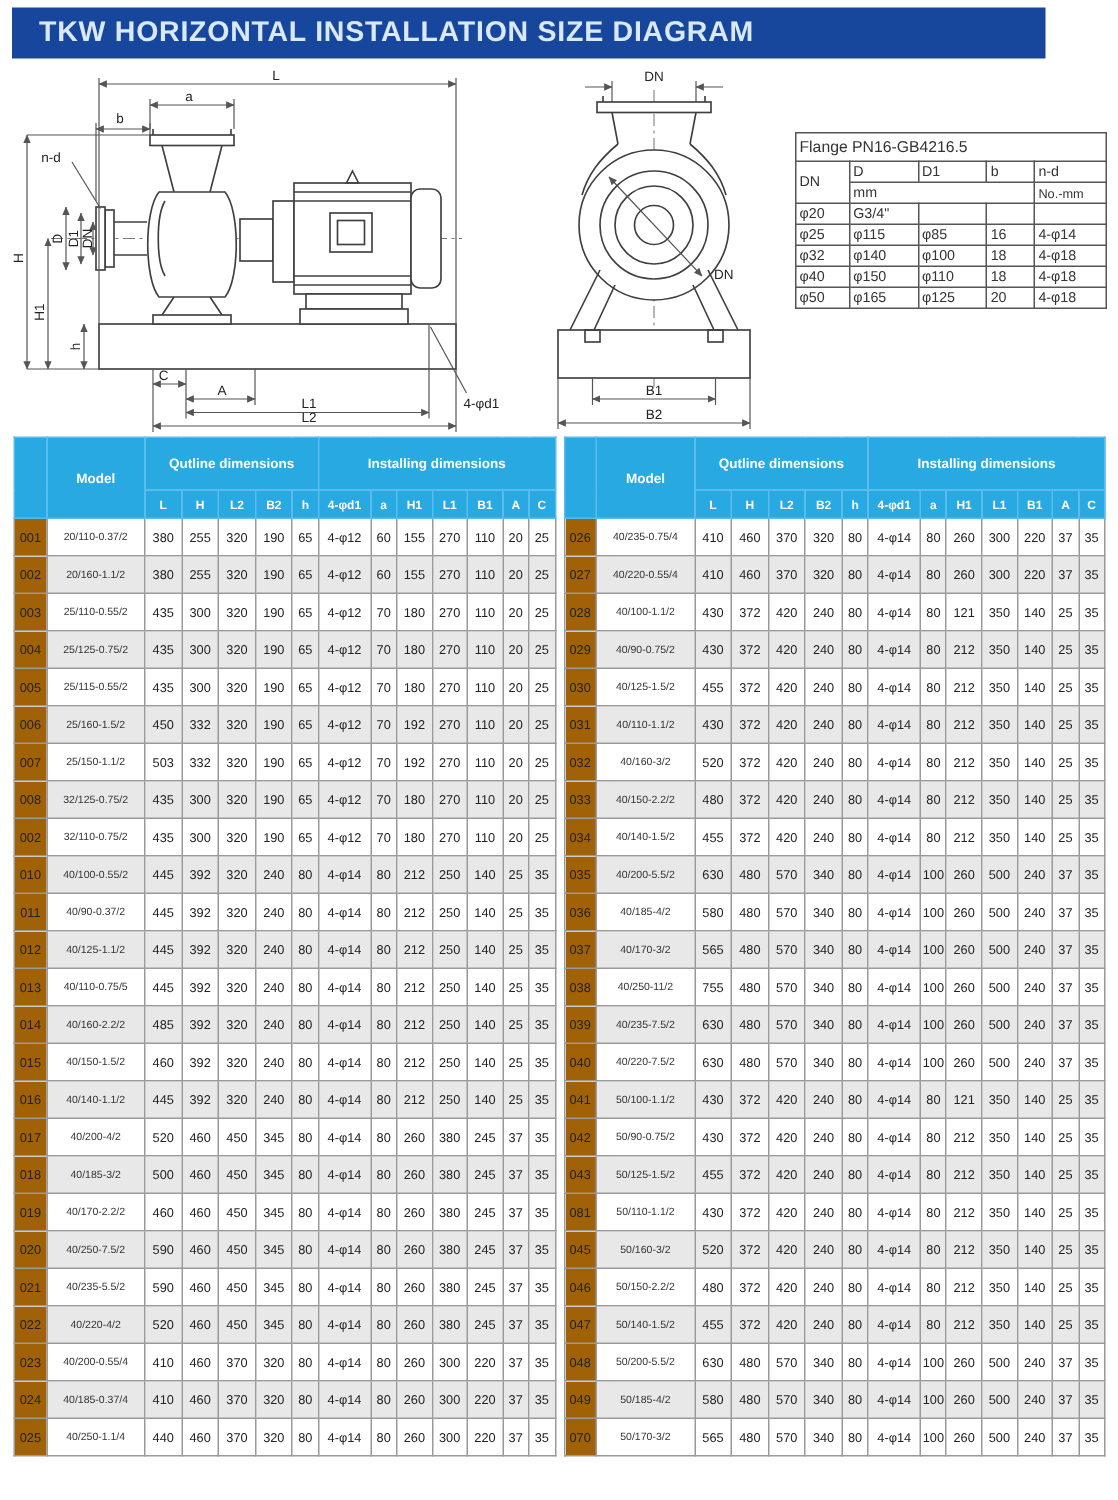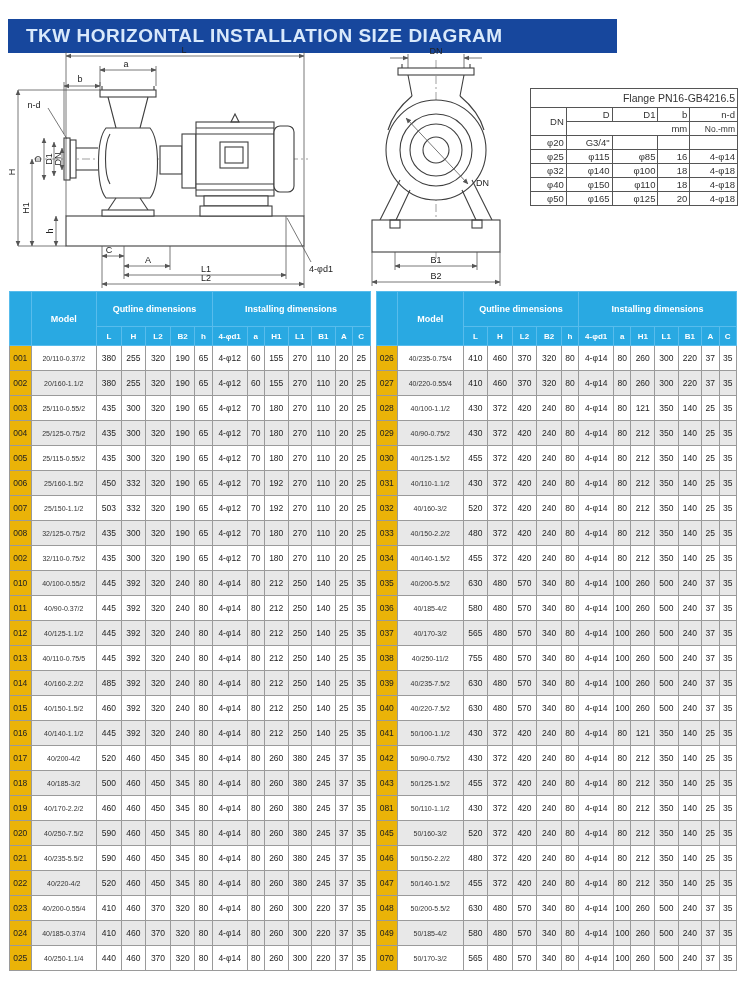--- a/index.html
+++ b/index.html
@@ -2,56 +2,56 @@
 <html><head>
 <meta charset="utf-8">
 <style>
   html,body{margin:0;padding:0;}
   body{
     width:745px;height:1000px;position:relative;background:#ffffff;
     font-family:"Liberation Sans",sans-serif;overflow:hidden;
   }
   
   .banner{
-    position:absolute;left:8px;top:19px;width:609px;height:34px;
+    position:absolute;left:8px;top:5px;width:689px;height:34px;
     background:#17479d;color:#d9e9fb;font-size:19px;font-weight:bold;
     line-height:34px;padding-left:18px;box-sizing:border-box;letter-spacing:.5px;
   }
   
   svg{position:absolute;}
   #side-view{left:6px;top:42px;}
   #front-view{left:348px;top:42px;}
   .draw{stroke:#3f3f3f;stroke-width:1.1;fill:none;}
   .fillw{fill:#ffffff;}
   .dim{stroke:#555;stroke-width:.8;fill:none;}
   .cl{stroke:#777;stroke-width:.7;stroke-dasharray:8 3 2 3;fill:none;}
   .lbl{font:9px "Liberation Sans",sans-serif;fill:#222;}
   
   .flange{
     position:absolute;left:530px;top:88px;width:208px;border-collapse:collapse;
     font-size:9.5px;color:#333;background:#fff;
   }
-  .flange th,.flange td{border:1px solid #555;text-align:right;padding:1px 2px;font-weight:normal;}
+  .flange th,.flange td{border:1px solid #555;text-align:left;padding:1px 2px;font-weight:normal;}
   .flange .title{font-size:10.5px;height:16px;}
   .flange .unit{font-size:8.5px;}
   
   .tables{position:absolute;left:9px;top:291px;width:728px;display:flex;gap:5px;}
   table.dims{border-collapse:collapse;table-layout:fixed;flex:1;background:#fff;border:1px solid #777;}
   .dims th{
     background:#29a9e2;color:#fff;font-weight:bold;border:1px solid #58bcec;
     padding:0;text-align:center;
   }
   .dims th.group{height:34px;font-size:9px;}
   .dims tr.sub th{height:18px;font-size:8px;}
   .dims td{
     border:1px solid #9a9a9a;text-align:center;height:24px;padding:0;
     font-size:8.5px;color:#222;overflow:hidden;white-space:nowrap;
   }
   .dims tbody tr:nth-child(even){background:#e8e8e8;}
-  .dims tbody td:first-child{background:#eab308;}
+  .dims tbody td:first-child{background:#a16207;}
   .dims td.model{font-size:7px;color:#333;}
 </style>
 </head>
 <body>
 
 <div class="banner">TKW  HORIZONTAL INSTALLATION SIZE DIAGRAM</div>
 
 <svg id="side-view" width="338" height="248" viewBox="0 0 338 248">
   <defs>
     <marker id="aL" viewBox="0 0 8 8" refX="7.5" refY="4" markerWidth="7" markerHeight="7" orient="auto-start-reverse">

